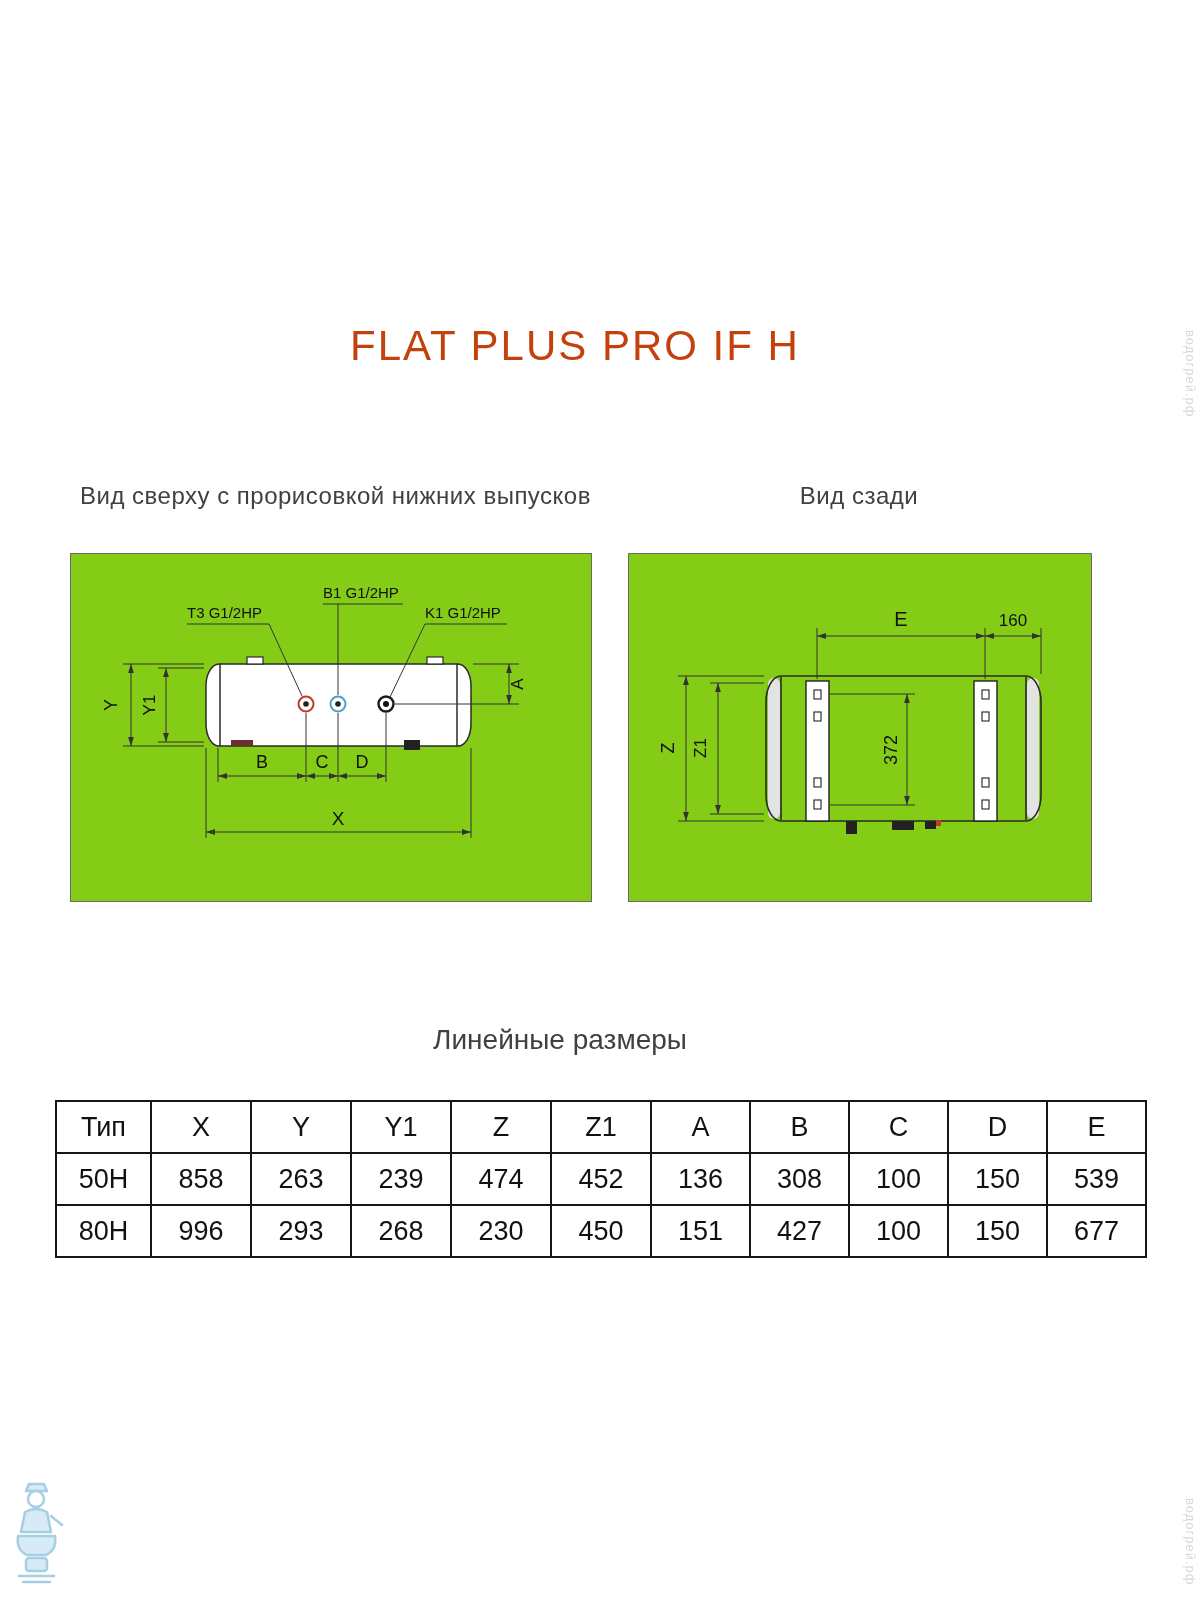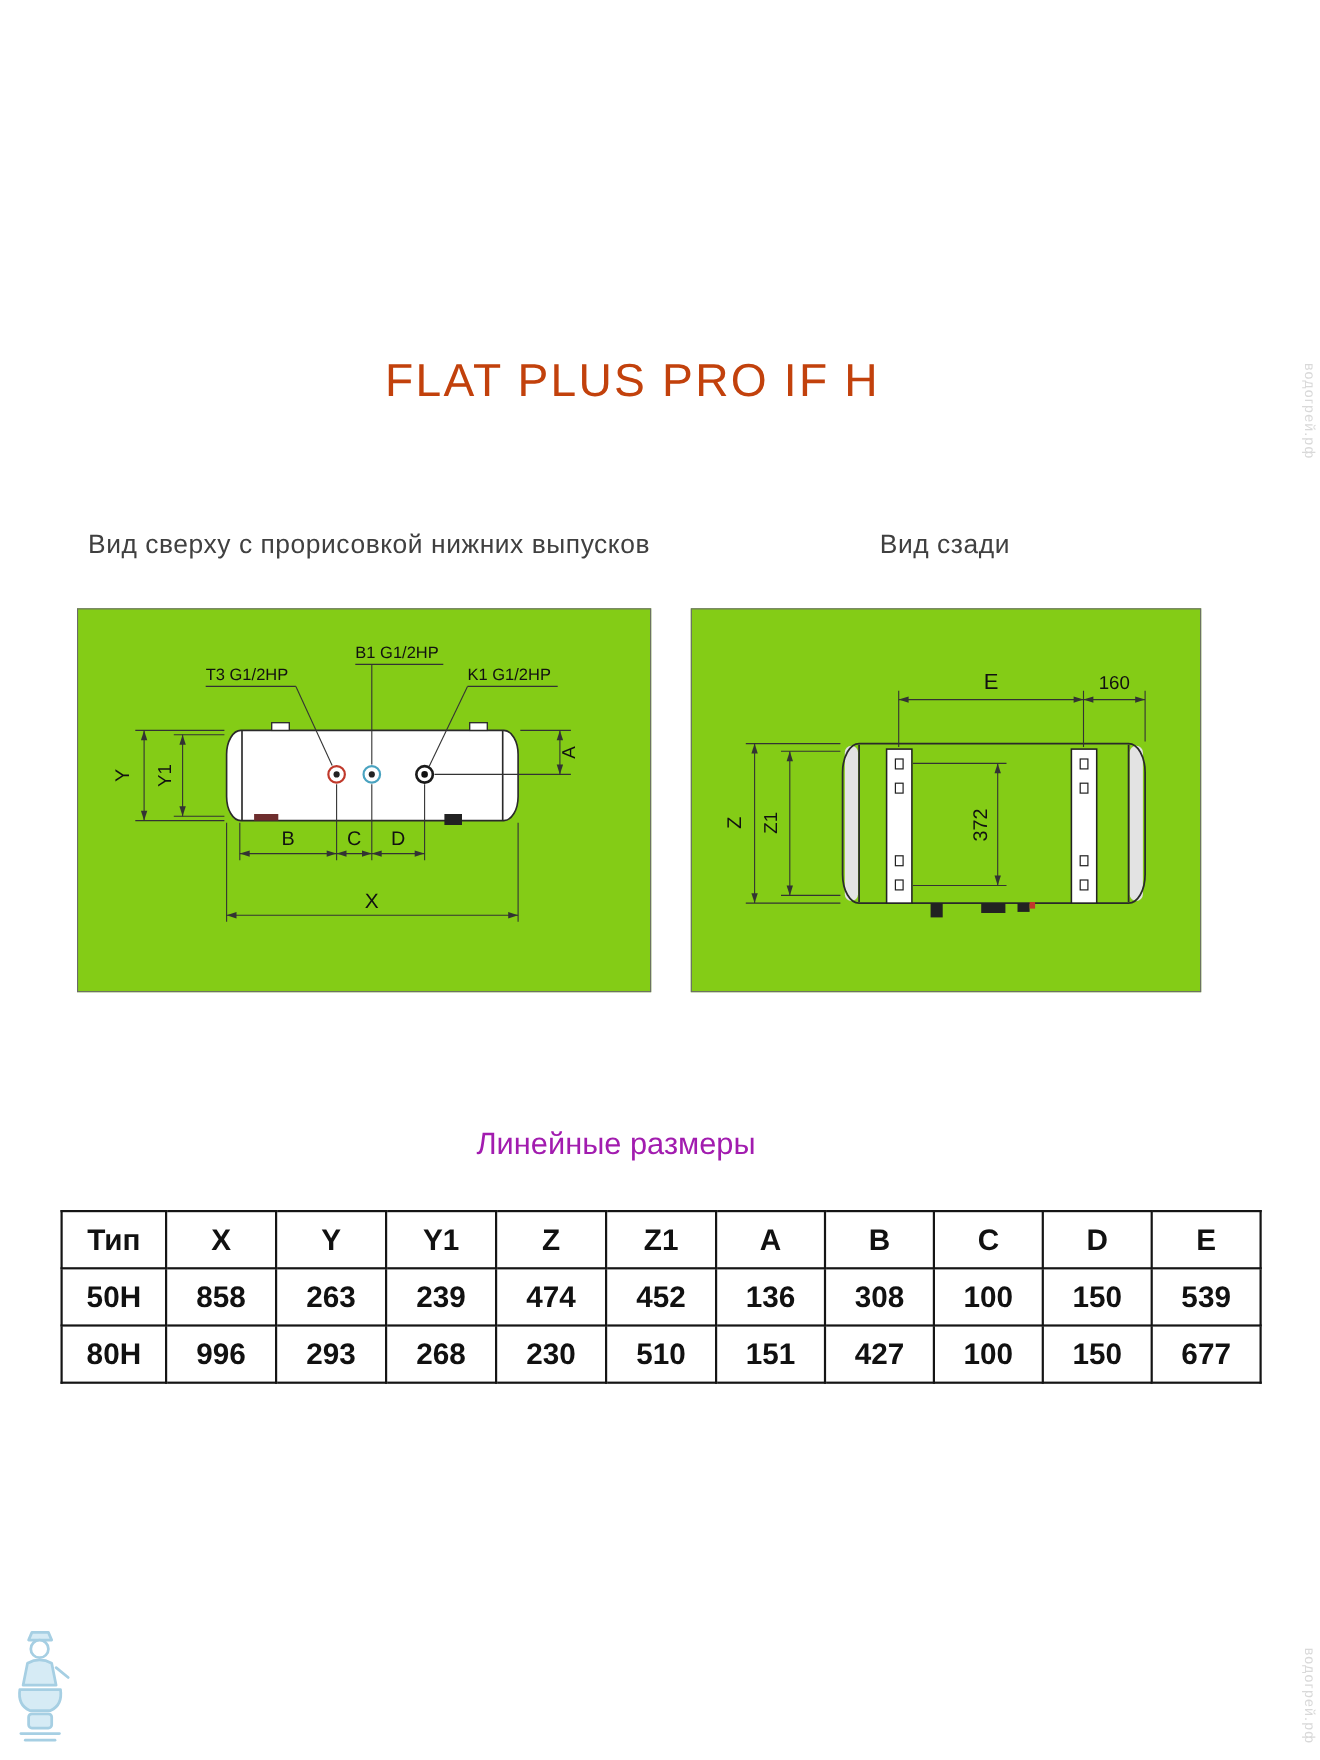--- a/index.html
+++ b/index.html
@@ -7,24 +7,24 @@
         font-family:"Liberation Sans", sans-serif;color:#1a1a1a;}
   .title{position:absolute;top:322px;left:0;width:1150px;text-align:center;
          font-size:42px;letter-spacing:2px;color:#c2410c;}
   .view-label{position:absolute;font-size:24px;color:#404040;letter-spacing:0.5px;}
   .label-top{left:80px;top:482px;}
   .label-rear{left:628px;top:482px;width:462px;text-align:center;}
   .box{position:absolute;border:1px solid #6a6a6a;background:#84cc16;}
   .box-left{left:70px;top:553px;width:520px;height:347px;}
   .box-right{left:628px;top:553px;width:462px;height:347px;}
   svg text{font-family:"Liberation Sans", sans-serif;fill:#111;}
-  .table-title{position:absolute;top:1024px;left:0;width:1120px;text-align:center;font-size:28px;color:#a21caf;}
+  .table-title{position:absolute;top:1024px;left:0;width:1120px;text-align:center;font-size:28px;color:#404040;}
   .dim-table{position:absolute;left:55px;top:1100px;width:1092px;border-collapse:collapse;table-layout:fixed;}
   .dim-table th,.dim-table td{border:2px solid #151515;text-align:center;vertical-align:middle;
-        font-size:27px;font-weight:bold;height:50px;padding:0;color:#111;}
+        font-size:27px;font-weight:normal;height:50px;padding:0;color:#111;}
   .vwm{position:absolute;right:2px;writing-mode:vertical-rl;color:#d9d9d9;font-size:13px;letter-spacing:1px;}
   .vwm-top{top:330px;}
   .vwm-bottom{top:1498px;}
   .logo{position:absolute;left:6px;top:1478px;}
 </style>
 </head>
 <body>
 
 <div class="page">
 
@@ -215,21 +215,21 @@
         <td>100</td>
         <td>150</td>
         <td>539</td>
       </tr>
       <tr>
         <td>80H</td>
         <td>996</td>
         <td>293</td>
         <td>268</td>
         <td>230</td>
-        <td>510</td>
+        <td>450</td>
         <td>151</td>
         <td>427</td>
         <td>100</td>
         <td>150</td>
         <td>677</td>
       </tr>
     </tbody>
   </table>
 
   <div class="vwm vwm-top">водогрей.рф</div>

